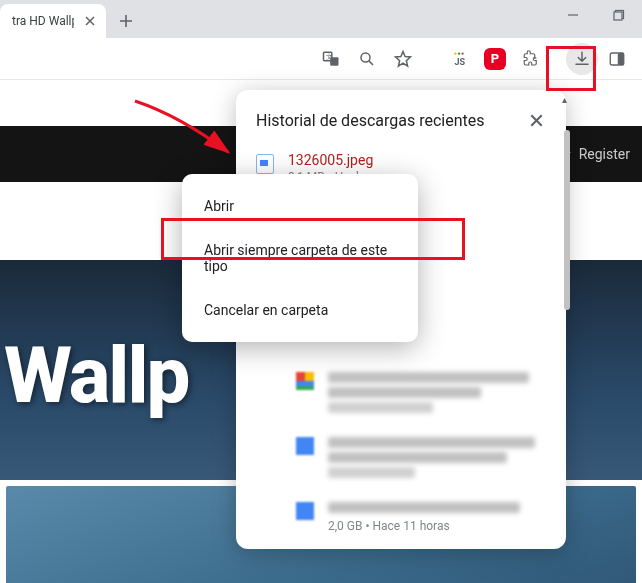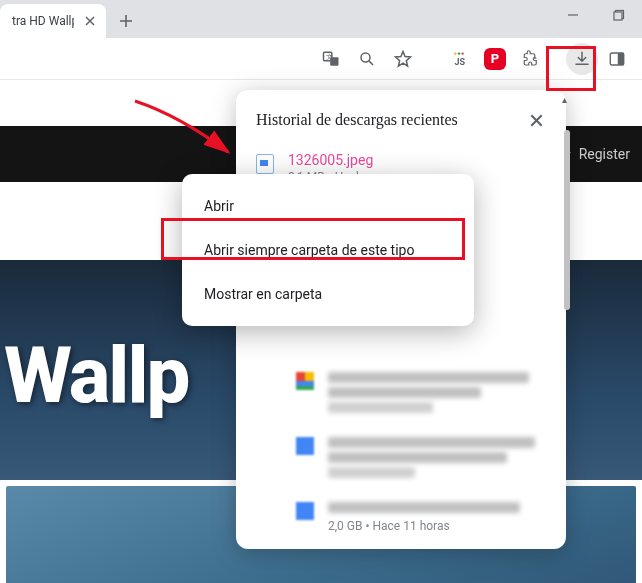--- a/index.html
+++ b/index.html
@@ -26,33 +26,33 @@
   .page { position: absolute; top: 80px; left: 0; right: 0; bottom: 0; background: #fff; }
   .blackbar { position: absolute; top: 46px; left: 0; right: 0; height: 56px; background: #141414; display: flex; align-items: center; justify-content: flex-end; color: #ccc; padding-right: 12px; font-size: 14px; gap: 6px; }
   .hero { position: absolute; top: 180px; left: 0; right: 0; height: 230px; background: linear-gradient(180deg, #1a2a3a 0%, #2a4a6a 60%, #3a5a7a 100%); display:flex; align-items:center; }
   .hero-txt { font-size: 78px; font-weight: 800; color: #fff; text-shadow: 2px 2px 6px rgba(0,0,0,.5); letter-spacing: -2px; padding-left: 4px; }
   .thumbs { position:absolute; top:400px; left:0; right:0; height:200px; background:#fff; display:flex; }
   .thumb { flex:1; margin:6px; background: linear-gradient(160deg,#5a8aaa 0%, #3a6a8a 50%, #2a4a6a 100%); border-radius:2px; }
 
   
   .popup { position: absolute; top: 90px; right: 76px; width: 330px; background: #fff; border-radius: 12px; box-shadow: 0 4px 24px rgba(0,0,0,.25); z-index: 20; padding-bottom:8px; }
   .popup-hd { display:flex; align-items:center; justify-content:space-between; padding: 16px 16px 12px 20px; }
-  .popup-title { font-size: 16px; color: #202124; font-family: Liberation Serif, serif; }
+  .popup-title { font-size: 16px; color: #202124; }
   .popup-close { width:28px; height:28px; display:flex; align-items:center; justify-content:center; color:#5f6368; border-radius:50%; }
   .dl-item { display:flex; padding: 6px 20px; gap:14px; align-items:flex-start; }
   .dl-ico { width:18px; height:20px; border:1px solid #8ab4f8; border-radius:2px; flex-shrink:0; position:relative; background:#fff; margin-top:2px; }
   .dl-ico::before { content:""; position:absolute; top:5px; left:3px; width:8px; height:6px; background:#4285f4; }
-  .dl-name { font-size: 14px; color:#ec4899; }
+  .dl-name { font-size: 14px; color:#b91c1c; }
   .dl-meta { font-size: 12px; color:#80868b; margin-top:2px; }
   .scrollbar { position:absolute; right:72px; top:94px; width:6px; height:470px; background:transparent; z-index:25; }
   .scroll-thumb { position:absolute; top:36px; width:6px; height:180px; background:#c1c1c1; border-radius:3px; }
   .scroll-arrow { position:absolute; width:10px; height:10px; left:-2px; color:#666; font-size:10px; }
 
   
-  .ctx { position:absolute; top: 174px; left: 182px; width: 292px; background:#fff; border-radius: 10px; box-shadow: 0 6px 28px rgba(0,0,0,.3); z-index: 30; padding: 10px 0; }
+  .ctx { position:absolute; top: 174px; left: 182px; width: 236px; background:#fff; border-radius: 10px; box-shadow: 0 6px 28px rgba(0,0,0,.3); z-index: 30; padding: 10px 0; }
   .ctx-item { padding: 14px 22px; font-size: 14px; color:#202124; }
   .ctx-highlight { position:absolute; top: 218px; left: 161px; width: 304px; height: 42px; border:3px solid #e81123; z-index: 40; pointer-events:none; }
 
   
   .blur-row { display:flex; padding: 8px 20px; gap:14px; align-items:flex-start;margin-left:40px; }
   .blur-ico { width:18px; height:18px; flex-shrink:0; margin-top:4px; filter: blur(1px); }
   .blur-lines { flex:1; }
   .bl { height:11px; background:#c0c0c0; margin:4px 0; border-radius:2px; filter: blur(2.5px); }
 
   
@@ -204,21 +204,21 @@
 </div>
 
 <div class="scrollbar">
   <div class="scroll-arrow" style="top:0">▴</div>
   <div class="scroll-thumb"></div>
 </div>
 
 <div class="ctx">
   <div class="ctx-item">Abrir</div>
   <div class="ctx-item">Abrir siempre carpeta de este tipo</div>
-  <div class="ctx-item">Mostrar en carpeta</div>
+  <div class="ctx-item">Cancelar en carpeta</div>
 </div>
 <div class="ctx-highlight"></div>
 
 <svg class="arrow-svg" width="120" height="70">
   <defs>
       <marker id="ah" markerWidth="10" markerHeight="10" refX="8" refY="3" orient="auto">
         <path d="M0,0 L9,3 L0,6 Z" fill="#e81123"></path>
       </marker>
     </defs>
   <path d="M5 5 Q 50 20 98 56" stroke="#e81123" stroke-width="3" fill="none" marker-end="url(#ah)"></path>

